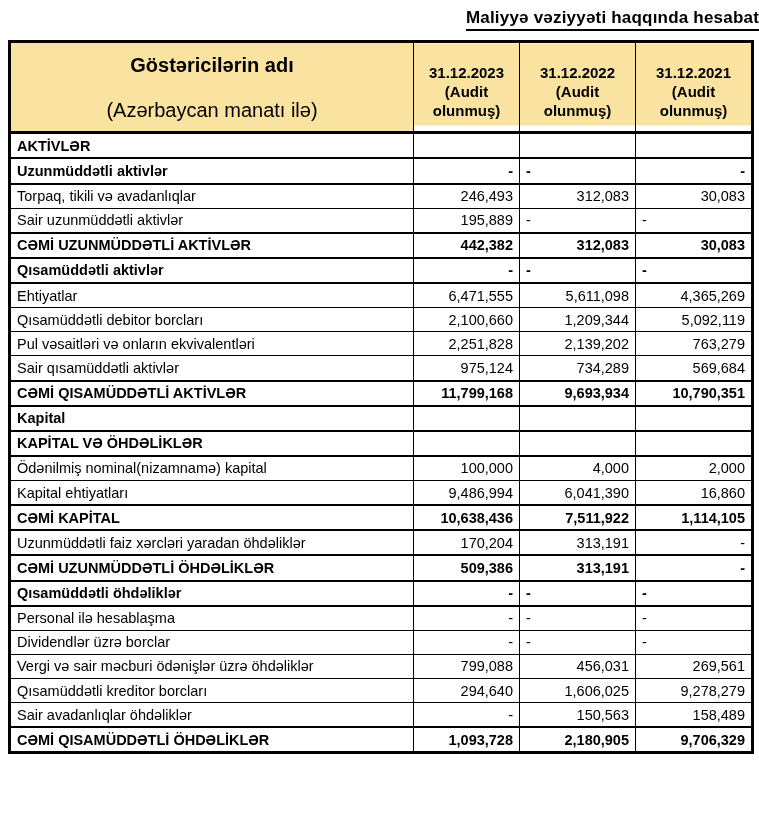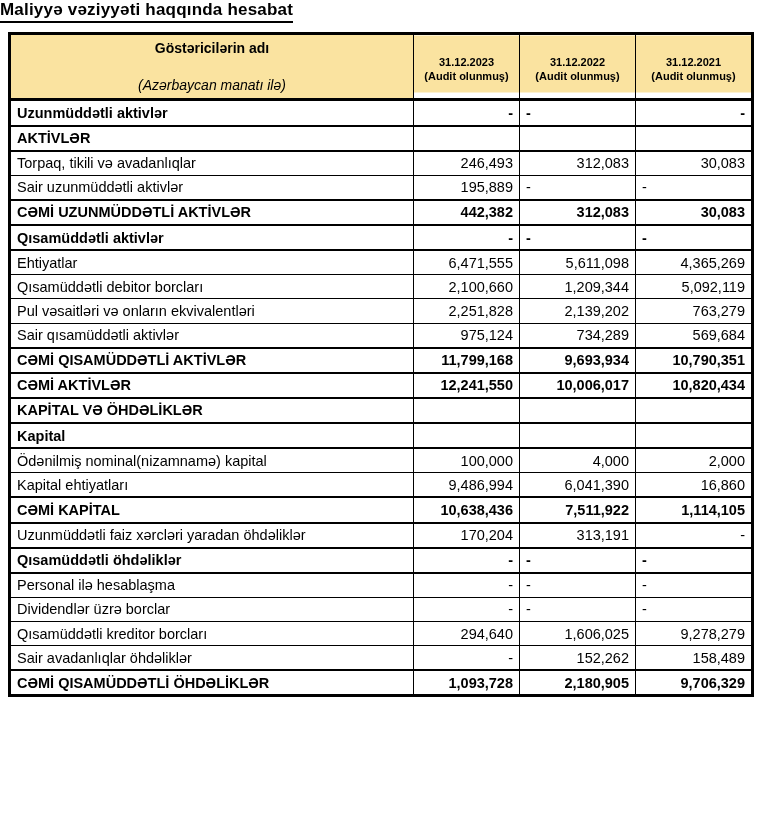--- a/index.html
+++ b/index.html
@@ -5,44 +5,44 @@
   :root{
     --yellow:#FAE3A0;
     --border:#000000;
   }
   html,body{margin:0;padding:0;background:#ffffff;}
   body{
     width:759px;height:829px;overflow:hidden;
     font-family:"Liberation Sans","DejaVu Sans",sans-serif;
     color:#000;
   }
-  .title-wrap{text-align:left;padding-top:0;}
+  .title-wrap{text-align:right;padding-top:8px;}
   .title{
     display:inline-block;font-weight:bold;font-size:17px;
     border-bottom:2px solid #000;padding-bottom:1px;letter-spacing:.2px;
   }
   table.fin{
     border-collapse:collapse;table-layout:fixed;
     width:743px;margin:9px 0 0 8px;
     border:3px solid var(--border);
   }
   col.c-name{width:404px;}
   col.c-y1{width:106px;}
   col.c-y2{width:116px;}
   col.c-y3{width:117px;}
   th,td{border:1.5px solid var(--border);overflow:hidden;}
   thead th{
     border-bottom:3px solid var(--border);
     vertical-align:middle;padding:4px 4px;
   }
-  th.name-head{background:var(--yellow);font-size:14px;line-height:1.3;}
+  th.name-head{background:var(--yellow);font-size:20px;line-height:1.3;}
   .nh-title{font-weight:bold;}
-  .nh-sub{font-style:italic;font-weight:normal;margin-top:19px;}
+  .nh-sub{font-weight:normal;margin-top:19px;}
   th.date-head{
-    font-weight:bold;font-size:11px;line-height:1.25;
+    font-weight:bold;font-size:15px;line-height:1.25;
     padding:21px 6px 11px 6px;
     background:linear-gradient(to bottom,var(--yellow) calc(100% - 6px),#ffffff calc(100% - 6px));
     vertical-align:top;
   }
   tbody td{font-size:14.5px;padding:2.5px 6px;line-height:1.25;}
   td.label{text-align:left;white-space:nowrap;}
   td.num{white-space:nowrap;}
   td.num.ar{text-align:right;}
   td.num.al{text-align:left;}
   tr.bold td{
@@ -80,30 +80,30 @@
           <div>(Audit olunmuş)</div>
         </th>
         <th class="date-head">
           <div>31.12.2021</div>
           <div>(Audit olunmuş)</div>
         </th>
       </tr>
   </thead>
   <tbody id="rows">
       <tr class="bold">
+        <td class="label">AKTİVLƏR</td>
+        <td class="num ar"></td>
+        <td class="num ar"></td>
+        <td class="num ar"></td>
+      </tr>
+      <tr class="bold">
         <td class="label">Uzunmüddətli aktivlər</td>
         <td class="num ar">-</td>
         <td class="num al">-</td>
         <td class="num ar">-</td>
-      </tr>
-      <tr class="bold">
-        <td class="label">AKTİVLƏR</td>
-        <td class="num ar"></td>
-        <td class="num ar"></td>
-        <td class="num ar"></td>
       </tr>
       <tr>
         <td class="label">Torpaq, tikili və avadanlıqlar</td>
         <td class="num ar">246,493</td>
         <td class="num ar">312,083</td>
         <td class="num ar">30,083</td>
       </tr>
       <tr>
         <td class="label">Sair uzunmüddətli aktivlər</td>
         <td class="num ar">195,889</td>
@@ -146,33 +146,27 @@
         <td class="num ar">734,289</td>
         <td class="num ar">569,684</td>
       </tr>
       <tr class="bold">
         <td class="label">CƏMİ QISAMÜDDƏTLİ AKTİVLƏR</td>
         <td class="num ar">11,799,168</td>
         <td class="num ar">9,693,934</td>
         <td class="num ar">10,790,351</td>
       </tr>
       <tr class="bold">
-        <td class="label">CƏMİ AKTİVLƏR</td>
-        <td class="num ar">12,241,550</td>
-        <td class="num ar">10,006,017</td>
-        <td class="num ar">10,820,434</td>
+        <td class="label">Kapital</td>
+        <td class="num ar"></td>
+        <td class="num ar"></td>
+        <td class="num ar"></td>
       </tr>
       <tr class="bold">
         <td class="label">KAPİTAL VƏ ÖHDƏLİKLƏR</td>
-        <td class="num ar"></td>
-        <td class="num ar"></td>
-        <td class="num ar"></td>
-      </tr>
-      <tr class="bold">
-        <td class="label">Kapital</td>
         <td class="num ar"></td>
         <td class="num ar"></td>
         <td class="num ar"></td>
       </tr>
       <tr>
         <td class="label">Ödənilmiş nominal(nizamnamə) kapital</td>
         <td class="num ar">100,000</td>
         <td class="num ar">4,000</td>
         <td class="num ar">2,000</td>
       </tr>
@@ -188,47 +182,59 @@
         <td class="num ar">7,511,922</td>
         <td class="num ar">1,114,105</td>
       </tr>
       <tr>
         <td class="label">Uzunmüddətli faiz xərcləri yaradan öhdəliklər</td>
         <td class="num ar">170,204</td>
         <td class="num ar">313,191</td>
         <td class="num ar">-</td>
       </tr>
       <tr class="bold">
+        <td class="label">CƏMİ UZUNMÜDDƏTLİ ÖHDƏLİKLƏR</td>
+        <td class="num ar">509,386</td>
+        <td class="num ar">313,191</td>
+        <td class="num ar">-</td>
+      </tr>
+      <tr class="bold">
         <td class="label">Qısamüddətli öhdəliklər</td>
         <td class="num ar">-</td>
         <td class="num al">-</td>
         <td class="num al">-</td>
       </tr>
       <tr>
         <td class="label">Personal ilə hesablaşma</td>
         <td class="num ar">-</td>
         <td class="num al">-</td>
         <td class="num al">-</td>
       </tr>
       <tr>
         <td class="label">Dividendlər üzrə borclar</td>
         <td class="num ar">-</td>
         <td class="num al">-</td>
         <td class="num al">-</td>
+      </tr>
+      <tr>
+        <td class="label">Vergi və sair məcburi ödənişlər üzrə öhdəliklər</td>
+        <td class="num ar">799,088</td>
+        <td class="num ar">456,031</td>
+        <td class="num ar">269,561</td>
       </tr>
       <tr>
         <td class="label">Qısamüddətli kreditor borcları</td>
         <td class="num ar">294,640</td>
         <td class="num ar">1,606,025</td>
         <td class="num ar">9,278,279</td>
       </tr>
       <tr>
         <td class="label">Sair avadanlıqlar öhdəliklər</td>
         <td class="num ar">-</td>
-        <td class="num ar">152,262</td>
+        <td class="num ar">150,563</td>
         <td class="num ar">158,489</td>
       </tr>
       <tr class="bold">
         <td class="label">CƏMİ QISAMÜDDƏTLİ ÖHDƏLİKLƏR</td>
         <td class="num ar">1,093,728</td>
         <td class="num ar">2,180,905</td>
         <td class="num ar">9,706,329</td>
       </tr>
     </tbody>
 </table>

